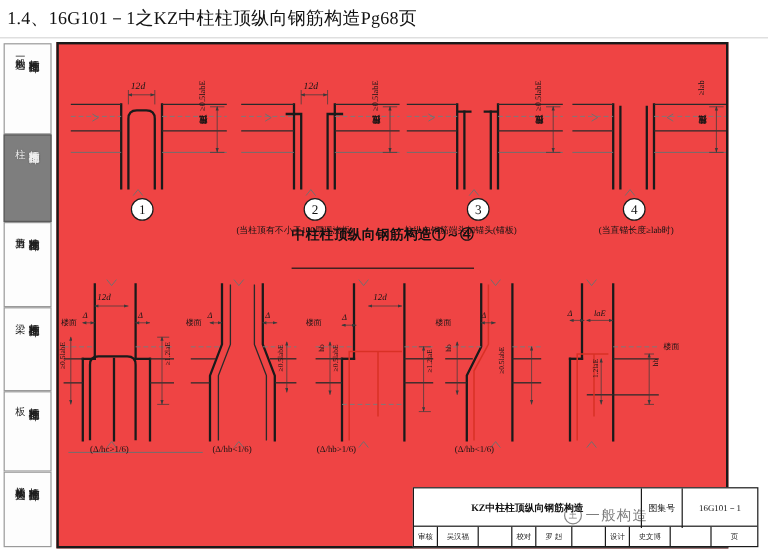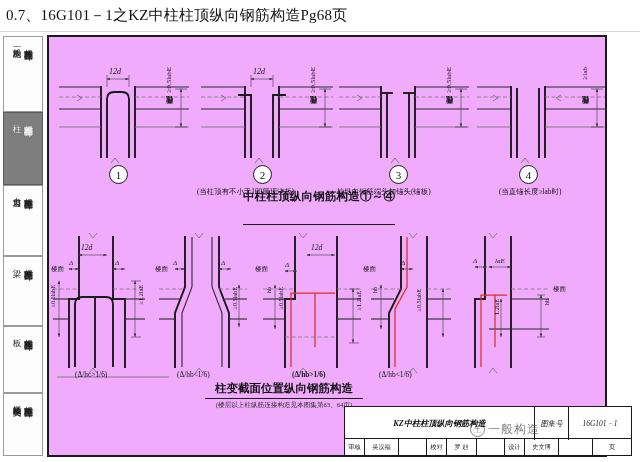--- a/index.html
+++ b/index.html
@@ -14,21 +14,21 @@
   .page-title{
     position:absolute;left:6px;top:6px;
     font-family:"Liberation Serif","DejaVu Serif",serif;
     font-size:15px;letter-spacing:.2px;color:#111;white-space:nowrap;
   }
   .title-rule{position:absolute;left:0;top:31px;width:640px;height:1px;background:#d8d8d8;}
 
   
   .sheet{
     position:absolute;left:47px;top:35px;width:560px;height:422px;
-    border:2px solid #1a1a1a;background:#f0abfc;box-sizing:border-box;
+    border:2px solid #1a1a1a;background:#ef4444;box-sizing:border-box;
   }
   .sheet-inner{position:absolute;inset:0;}
 
   
   .sidebar{position:absolute;left:3px;top:36px;width:42px;height:420px;}
   .tab{
     position:absolute;left:0;width:40px;
     border:1px solid #9a9a9a;box-sizing:border-box;background:#fdfdfd;
     display:flex;flex-direction:row-reverse;align-items:flex-start;justify-content:center;
     padding-top:5px;gap:1px;
@@ -79,21 +79,21 @@
     font-size:11.5px;font-weight:bold;color:#111;
     border-bottom:1.3px solid #1a1a1a;padding:0 10px 2px 10px;display:inline-block;
   }
   .secblock .note{margin-top:2px;font-family:"Liberation Serif","DejaVu Serif",serif;font-size:6.6px;color:#2a2a2a;}
 
   
   .titleblock{
     position:absolute;left:295px;top:369px;width:288px;height:50px;
     border:1.4px solid #1a1a1a;box-sizing:border-box;background:#fff;
   }
-  .tb-top{position:absolute;left:0;top:0;right:0;height:33px;display:flex;font-style:italic;}
+  .tb-top{position:absolute;left:0;top:0;right:0;height:33px;display:flex;}
   .tb-name{
     flex:1;display:flex;flex-direction:column;align-items:center;justify-content:center;
     font-family:"Liberation Serif","DejaVu Serif",serif;font-size:8.2px;font-weight:bold;
     line-height:11px;color:#111;border-right:1.2px solid #1a1a1a;
   }
   .tb-cell{
     display:flex;align-items:center;justify-content:center;
     font-family:"Liberation Serif","DejaVu Serif",serif;font-size:7.4px;color:#111;
     border-right:1.2px solid #1a1a1a;box-sizing:border-box;
   }
@@ -117,21 +117,21 @@
   .wm .wmc{
     width:13px;height:13px;border-radius:50%;border:1.2px solid #3a3a3a;
     display:flex;align-items:center;justify-content:center;font-size:7px;color:#2a2a2a;
     font-family:"Liberation Serif","DejaVu Serif",serif;
   }
   .wm .wmt{font-family:"Liberation Serif","DejaVu Serif",serif;font-size:12px;color:#2f2f2f;letter-spacing:1px;}
 </style>
 </head>
 <body>
 
-<div class="page-title">0.7、16G101－1之KZ中柱柱顶纵向钢筋构造Pg68页</div>
+<div class="page-title">1.4、16G101－1之KZ中柱柱顶纵向钢筋构造Pg68页</div>
 <div class="title-rule"></div>
 
 <div class="sidebar">
   <div class="tab" style="top:0px;height:76px;">
     <span class="vtxt">标准构造详图</span>
     <span class="vtxt sub">一般构造</span>
   </div>
   <div class="tab active" style="top:76px;height:73px;">
     <span class="vtxt">标准构造详图</span>
     <span class="vtxt sub">柱</span>
@@ -427,38 +427,34 @@
   <div class="lbl" style="left:106px;top:228px;font-size:6.5px;">楼面</div>
   <div class="lbl vert up" style="left:182px;top:250px;font-size:6.2px;">≥0.5labE</div>
   <div class="lbl" style="left:128px;top:333px;font-size:7.4px;">(Δ/hb&lt;1/6)</div>
 
   <div class="lbl it" style="left:262px;top:206px;font-size:7.5px;">12d</div>
   <div class="lbl it" style="left:236px;top:224px;font-size:7px;">Δ</div>
   <div class="lbl" style="left:206px;top:228px;font-size:6.5px;">楼面</div>
   <div class="lbl vert up" style="left:216px;top:250px;font-size:6.2px;">hb</div>
   <div class="lbl vert up" style="left:228px;top:250px;font-size:6.2px;">≥0.5labE</div>
   <div class="lbl vert up" style="left:306px;top:254px;font-size:6.2px;">≥1.2laE</div>
-  <div class="lbl" style="left:243px;top:333px;font-size:7.4px;font-weight:bold;">(Δ/hb&gt;1/6)</div>
+  <div class="lbl" style="left:215px;top:333px;font-size:7.4px;">(Δ/hb&gt;1/6)</div>
 
   <div class="lbl it" style="left:352px;top:222px;font-size:7px;">Δ</div>
   <div class="lbl" style="left:314px;top:228px;font-size:6.5px;">楼面</div>
   <div class="lbl vert up" style="left:322px;top:250px;font-size:6.2px;">hb</div>
   <div class="lbl vert up" style="left:366px;top:252px;font-size:6.2px;">≥0.5labE</div>
   <div class="lbl" style="left:330px;top:333px;font-size:7.4px;">(Δ/hb&lt;1/6)</div>
 
   <div class="lbl it" style="left:424px;top:220px;font-size:7px;">Δ</div>
   <div class="lbl it" style="left:446px;top:220px;font-size:7px;">laE</div>
   <div class="lbl" style="left:504px;top:248px;font-size:6.5px;">楼面</div>
   <div class="lbl vert up" style="left:494px;top:262px;font-size:6.2px;">hb</div>
   <div class="lbl vert up" style="left:444px;top:262px;font-size:6.2px;">1.2laE</div>
 
-  <div class="secblock">
-    <div class="hd">柱变截面位置纵向钢筋构造</div>
-    <div class="note">(楼层以上柱纵筋连接构造见本图集第63、64页)</div>
-  </div>
 
   <div class="titleblock">
     <div class="tb-top">
       <div class="tb-name">
         <span>KZ中柱柱顶纵向钢筋构造</span>
       </div>
       <div class="tb-cell" style="width:34px;">图集号</div>
       <div class="tb-cell last" style="width:62px;text-align:right;">16G101－1</div>
     </div>
     <div class="tb-bot">

